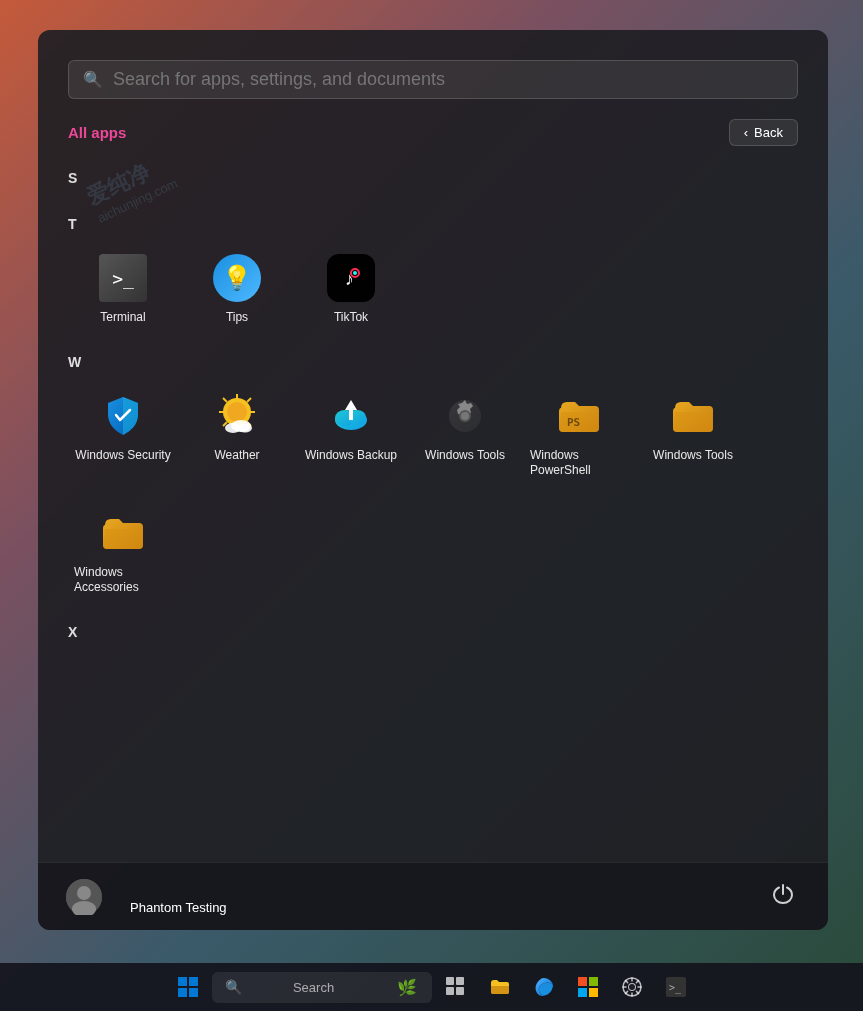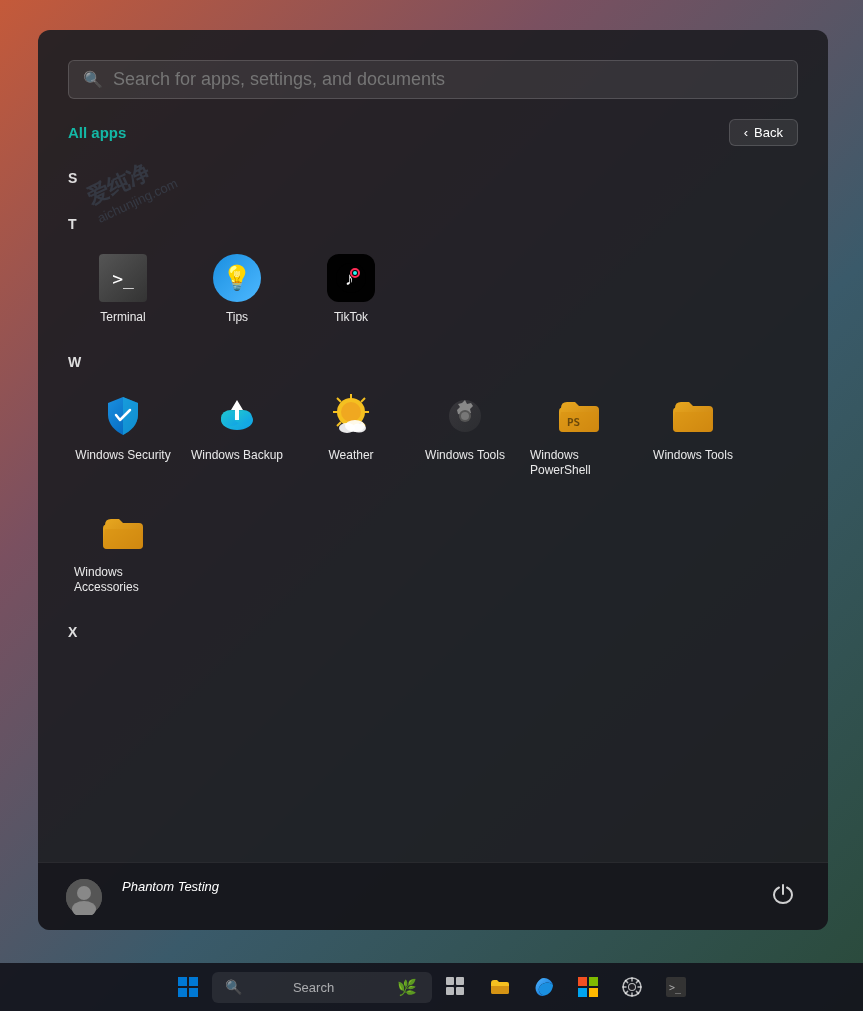--- a/index.html
+++ b/index.html
@@ -62,21 +62,21 @@
     }
 
     .all-apps-header {
       display: flex;
       justify-content: space-between;
       align-items: center;
       padding: 0 30px 16px 30px;
     }
 
     .all-apps-title {
-      color: #14b8a6;
+      color: #ec4899;
       font-size: 15px;
       font-weight: 600;
     }
 
     .back-button {
       display: flex;
       align-items: center;
       gap: 6px;
       background: rgba(255,255,255,0.08);
       border: 1px solid rgba(255,255,255,0.15);
@@ -184,24 +184,23 @@
       display: flex;
       align-items: center;
       justify-content: space-between;
       padding: 14px 28px;
       background: rgba(20,20,25,0.7);
       border-top: 1px solid rgba(255,255,255,0.08);
     }
 
     .user-info {
       display: flex;
-      align-items: flex-start;
-      gap: 20px;
+      align-items: flex-end;
+      gap: 28px;
       cursor: pointer;
-      font-style: italic;
     }
 
     .user-avatar {
       width: 36px;
       height: 36px;
       border-radius: 50%;
       background: #555;
       display: flex;
       align-items: center;
       justify-content: center;
@@ -366,58 +365,58 @@
             <path d="M23 4 L38 10 L38 22 C38 31 31 38 23 42" fill="#1aace0" opacity="0.6"></path>
             <path d="M16 22 L20 27 L30 17" stroke="white" stroke-width="2.5" fill="none" stroke-linecap="round" stroke-linejoin="round"></path>
           </svg>
         </div>
         <span class="app-label">Windows Security</span>
       </div>
 
       <div class="app-item">
         <div class="app-icon">
           <svg width="48" height="48" viewBox="0 0 48 48">
-            <defs>
-              <linearGradient id="backupGrad" x1="0%" y1="0%" x2="100%" y2="100%">
-                <stop offset="0%" style="stop-color:#20c8d0"></stop>
-                <stop offset="100%" style="stop-color:#10a0e8"></stop>
-              </linearGradient>
-            </defs>
-
-            <ellipse cx="24" cy="28" rx="16" ry="10" fill="url(#backupGrad)"></ellipse>
-            <ellipse cx="18" cy="26" rx="10" ry="8" fill="url(#backupGrad)"></ellipse>
-            <ellipse cx="30" cy="25" rx="9" ry="7" fill="url(#backupGrad)"></ellipse>
-
-            <polygon points="24,8 18,18 22,18 22,28 26,28 26,18 30,18" fill="white"></polygon>
-          </svg>
-        </div>
-        <span class="app-label">Windows Backup</span>
-      </div>
-
-      <div class="app-item">
-        <div class="app-icon">
-          <svg width="48" height="48" viewBox="0 0 48 48">
             <circle cx="24" cy="20" r="14" fill="#f5c020"></circle>
             <circle cx="24" cy="20" r="10" fill="#f0a820"></circle>
 
             <line x1="24" y1="2" x2="24" y2="8" stroke="#f5c020" stroke-width="2"></line>
             <line x1="24" y1="32" x2="24" y2="38" stroke="#f5c020" stroke-width="2"></line>
             <line x1="6" y1="20" x2="12" y2="20" stroke="#f5c020" stroke-width="2"></line>
             <line x1="36" y1="20" x2="42" y2="20" stroke="#f5c020" stroke-width="2"></line>
             <line x1="10" y1="6" x2="14" y2="10" stroke="#f5c020" stroke-width="2"></line>
             <line x1="34" y1="30" x2="38" y2="34" stroke="#f5c020" stroke-width="2"></line>
             <line x1="38" y1="6" x2="34" y2="10" stroke="#f5c020" stroke-width="2"></line>
             <line x1="14" y1="30" x2="10" y2="34" stroke="#f5c020" stroke-width="2"></line>
 
             <ellipse cx="28" cy="34" rx="10" ry="6" fill="white" opacity="0.9"></ellipse>
             <ellipse cx="20" cy="36" rx="8" ry="5" fill="white" opacity="0.9"></ellipse>
             <ellipse cx="32" cy="36" rx="7" ry="4.5" fill="white" opacity="0.9"></ellipse>
           </svg>
         </div>
         <span class="app-label">Weather</span>
+      </div>
+
+      <div class="app-item">
+        <div class="app-icon">
+          <svg width="48" height="48" viewBox="0 0 48 48">
+            <defs>
+              <linearGradient id="backupGrad" x1="0%" y1="0%" x2="100%" y2="100%">
+                <stop offset="0%" style="stop-color:#20c8d0"></stop>
+                <stop offset="100%" style="stop-color:#10a0e8"></stop>
+              </linearGradient>
+            </defs>
+
+            <ellipse cx="24" cy="28" rx="16" ry="10" fill="url(#backupGrad)"></ellipse>
+            <ellipse cx="18" cy="26" rx="10" ry="8" fill="url(#backupGrad)"></ellipse>
+            <ellipse cx="30" cy="25" rx="9" ry="7" fill="url(#backupGrad)"></ellipse>
+
+            <polygon points="24,8 18,18 22,18 22,28 26,28 26,18 30,18" fill="white"></polygon>
+          </svg>
+        </div>
+        <span class="app-label">Windows Backup</span>
       </div>
 
       <div class="app-item">
         <div class="app-icon">
           <svg width="48" height="48" viewBox="0 0 48 48">
             <defs>
               <linearGradient id="toolsGrad1" x1="0%" y1="0%" x2="100%" y2="100%">
                 <stop offset="0%" style="stop-color:#888"></stop>
                 <stop offset="100%" style="stop-color:#555"></stop>
               </linearGradient>

